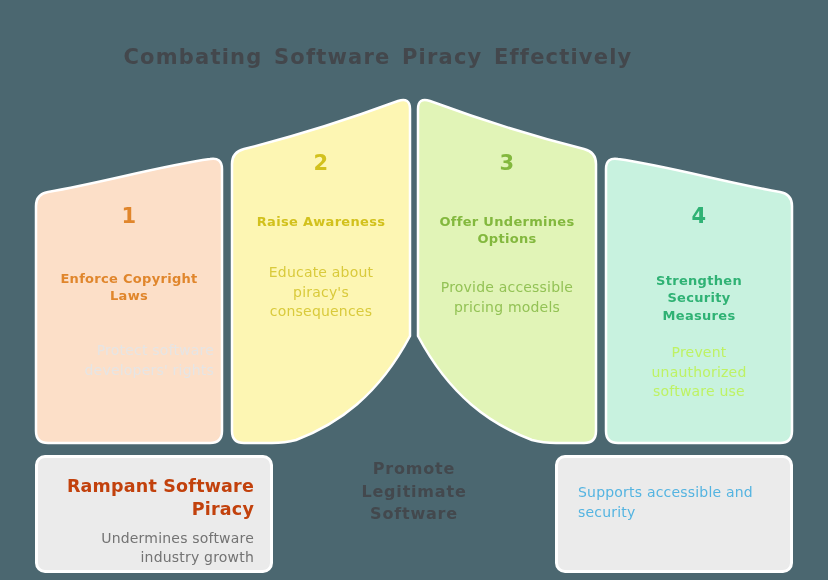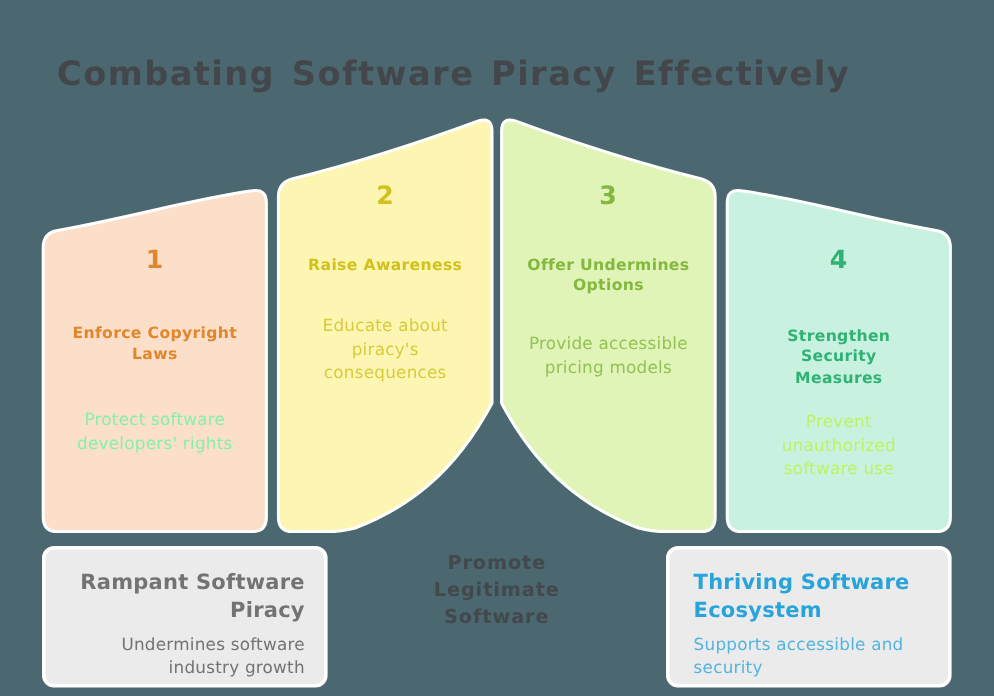--- a/index.html
+++ b/index.html
@@ -3,46 +3,46 @@
 <meta charset="utf-8">
 <style>
   html,body{margin:0;padding:0;}
   body{font-family:"DejaVu Sans", sans-serif; background:#4b6770;}
   .stage{position:relative;width:828px;height:580px;background:#4b6770;overflow:hidden;}
   .abs{position:absolute;}
   svg{position:absolute;left:0;top:0;}
 
   .main-title{
     left:0;top:45px;width:756px;text-align:center;
-    font-size:28px;font-weight:bold;letter-spacing:1.2px;word-spacing:3px;
+    font-size:21px;font-weight:bold;letter-spacing:1.2px;word-spacing:3px;
     color:#43474c;
   }
 
   .num{font-size:21px;font-weight:bold;text-align:center;letter-spacing:.5px;}
   .card-title{font-size:13px;font-weight:bold;text-align:center;line-height:1.33;letter-spacing:.3px;}
   .card-desc{font-size:14px;text-align:center;line-height:1.4;letter-spacing:.2px;}
 
   .c1 .num,.c1 .card-title{color:#e0862c;}
-  .c1 .card-desc{color:#86efac;}
+  .c1 .card-desc{color:#e5e5e5;text-align:right;}
   .c2 .num,.c2 .card-title{color:#d2c11d;}
   .c2 .card-desc{color:#d9ca3c;}
   .c3 .num,.c3 .card-title{color:#83b83e;}
   .c3 .card-desc{color:#93c255;}
   .c4 .num,.c4 .card-title{color:#2fb274;}
   .c4 .card-desc{color:#bef264;}
 
   .outcome-box{
     background:#ebebeb;border:3px solid #ffffff;border-radius:10px;
     box-sizing:border-box;width:238px;height:118px;top:455px;
   }
   .box-left{left:35px;text-align:right;padding:17px 16px 0 12px;}
   .box-right{left:555px;text-align:left;padding:17px 12px 0 20px;}
   .box-title{font-size:17.5px;font-weight:bold;line-height:1.3;letter-spacing:.2px;}
   .box-desc{font-size:14px;line-height:1.4;margin-top:8px;letter-spacing:.2px;}
-  .box-left .box-title{color:#737373;}
+  .box-left .box-title{color:#c2410c;}
   .box-left .box-desc{color:#737373;}
   .box-right .box-title{color:#28a4da;}
   .box-right .box-desc{color:#54b4e1;}
 
   .center-label{
     left:342px;top:458px;width:144px;text-align:center;
     font-size:16px;font-weight:bold;line-height:1.42;letter-spacing:.8px;
     color:#43484d;
   }
 </style>
@@ -85,17 +85,16 @@
   </div>
 
   <div class="abs outcome-box box-left">
     <div class="box-title">Rampant Software Piracy</div>
     <div class="box-desc">Undermines software industry growth</div>
   </div>
 
   <div class="abs center-label">Promote Legitimate Software</div>
 
   <div class="abs outcome-box box-right">
-    <div class="box-title">Thriving Software Ecosystem</div>
     <div class="box-desc">Supports accessible and security</div>
   </div>
 
 </div>
 
 </body></html>

